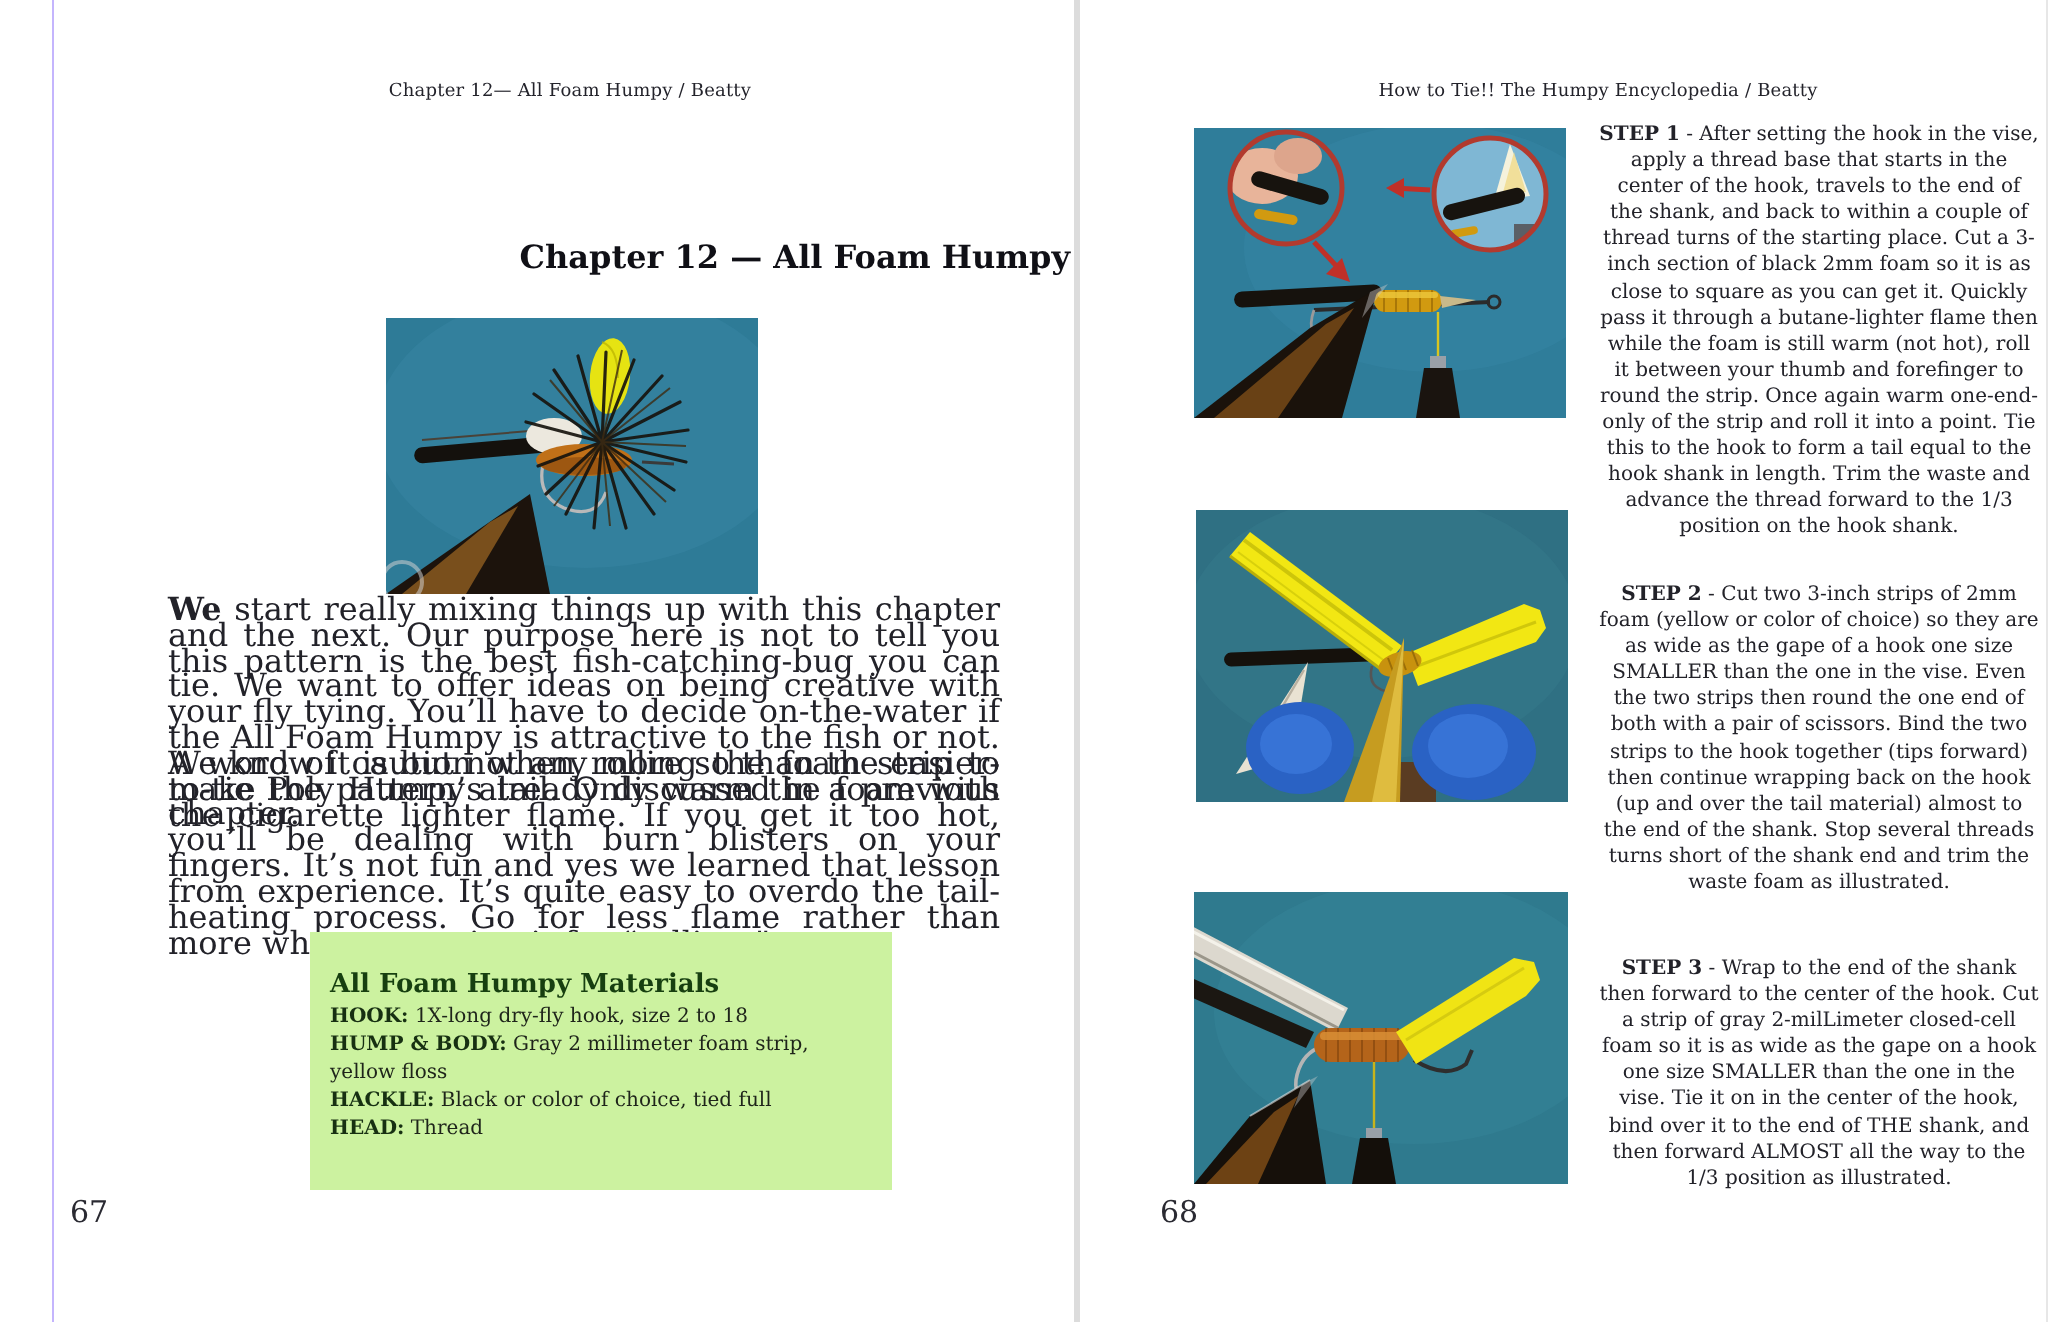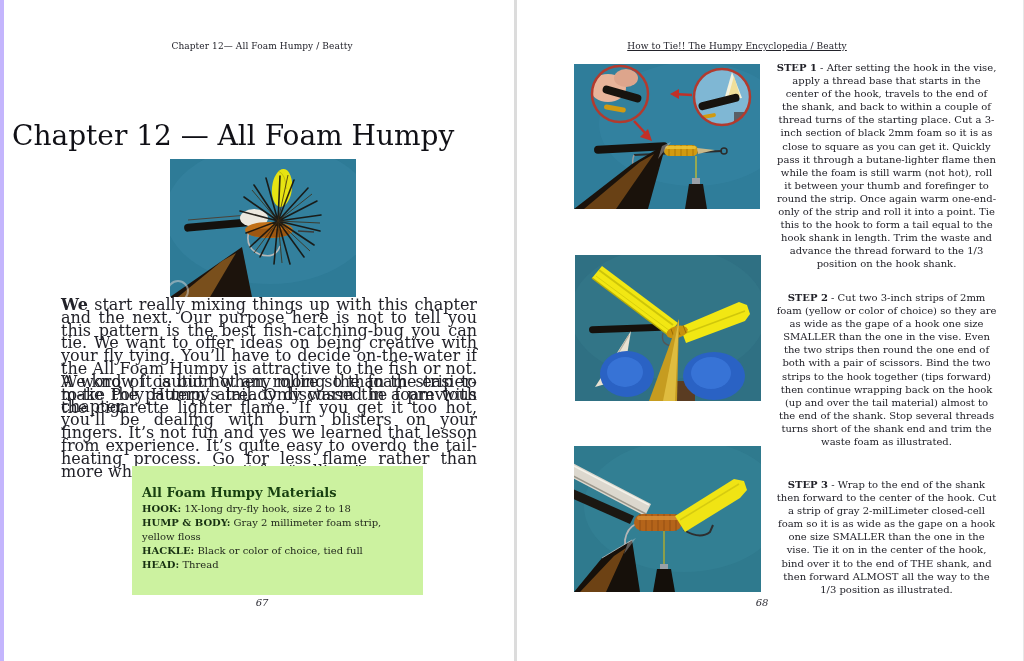--- a/index.html
+++ b/index.html
@@ -1,28 +1,28 @@
 <!DOCTYPE html>
 <html style="--materials-box-bg: #ccf2a0; --materials-title-green: #173f10; --photo-bg-teal: #2e7b97; --accent-red: #c03028;"><head>
 <meta charset="utf-8">
 <style>
   html,body{margin:0;padding:0;}
   body{
     width:1024px;height:661px;position:relative;overflow:hidden;
     background:#ffffff;color:#1f1f27;
     font-family:"DejaVu Serif","Liberation Serif",serif;
   }
-  .spread{position:absolute;inset:0;border-left:4px solid #c4b5fd;border-right:1px solid #e7e7e7;}
+  .spread{position:absolute;inset:0;border-left:1px solid #c4b5fd;border-right:1px solid #e7e7e7;margin-left:26px;}
   .divider{position:absolute;left:510px;top:0;width:3px;height:661px;background:#dcdcdc;}
   .abs{position:absolute;}
   .running-header{font-size:9px;color:#23232b;text-align:center;letter-spacing:.1px;}
   .hdr-left{left:8px;top:41px;width:500px;}
-  .hdr-right{left:528px;top:41px;width:410px;text-decoration:underline;}
-  .chapter-title{left:8px;top:119px;width:500px;text-align:left;
-    font-size:28px;font-weight:normal;color:#101016;margin:0;}
+  .hdr-right{left:567px;top:41px;width:410px;}
+  .chapter-title{left:8px;top:119px;width:500px;text-align:right;
+    font-size:16px;font-weight:bold;color:#101016;margin:0;}
   .photo{background:#2e7b97;overflow:hidden;}
   .photo svg{display:block;}
   .photoA{left:166px;top:159px;width:186px;height:138px;}
   .photoB{left:570px;top:64px;width:186px;height:145px;}
   .photoC{left:571px;top:255px;width:186px;height:146px;}
   .photoD{left:570px;top:446px;width:187px;height:146px;}
   .body-para{left:57px;width:416px;font-size:16px;line-height:12.8px;
     text-align:justify;margin:0;color:#222229;}
   .p1{top:299px;}
   .p2{top:376px;}
@@ -30,21 +30,21 @@
     background:var(--materials-box-bg,#ccf2a0);padding:19px 10px 4px 10px;}
   .materials-title{font-size:13px;font-weight:bold;color:var(--materials-title-green,#173f10);
     margin:0 0 2px 0;}
   .materials-item{font-size:10px;line-height:14px;color:#1e241a;}
   .materials-item b{color:#173012;}
   .step-para{left:772px;width:221px;font-size:10px;line-height:13.1px;
     text-align:center;margin:0;color:#222229;}
   .step1{top:61px;}
   .step2{top:291px;}
   .step3{top:478px;}
-  .page-number{font-size:10px;color:#2a2a32;text-align:center;font-style:italic;}
+  .page-number{font-size:15px;color:#2a2a32;}
   .pn-left{left:8px;top:597px;width:500px;}
   .pn-right{left:553px;top:597px;width:410px;}
 </style>
 </head>
 <body>
 
 <div class="spread">
   <div class="divider"></div>
 
   <div>

